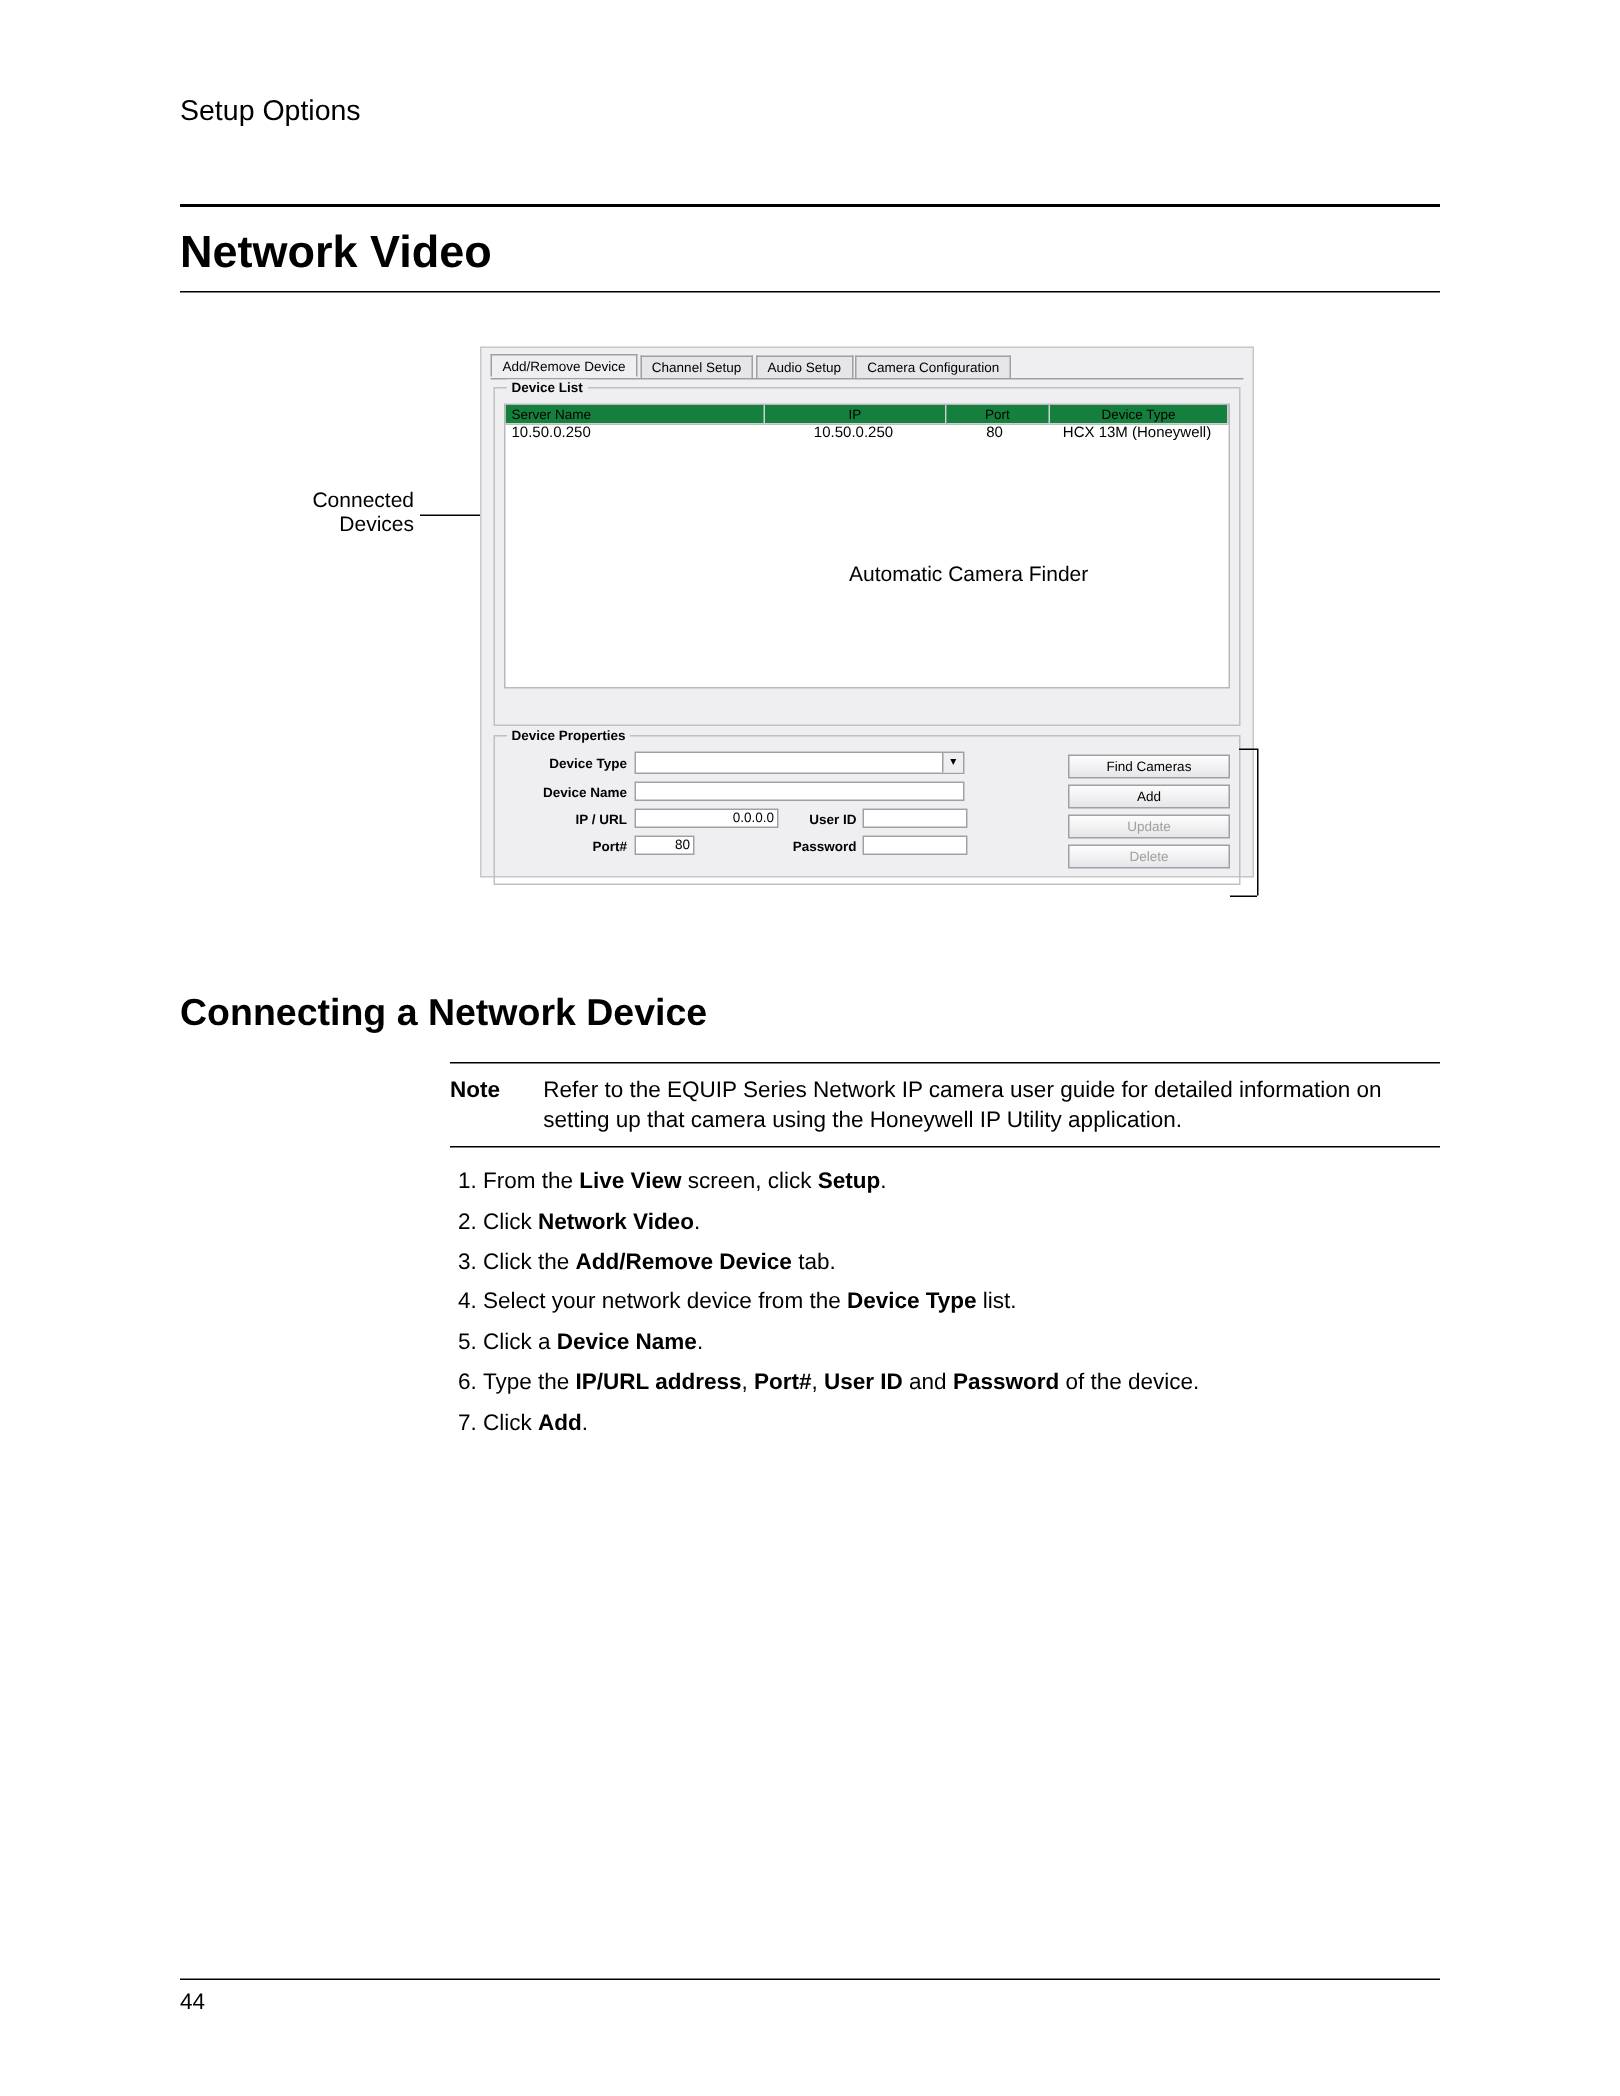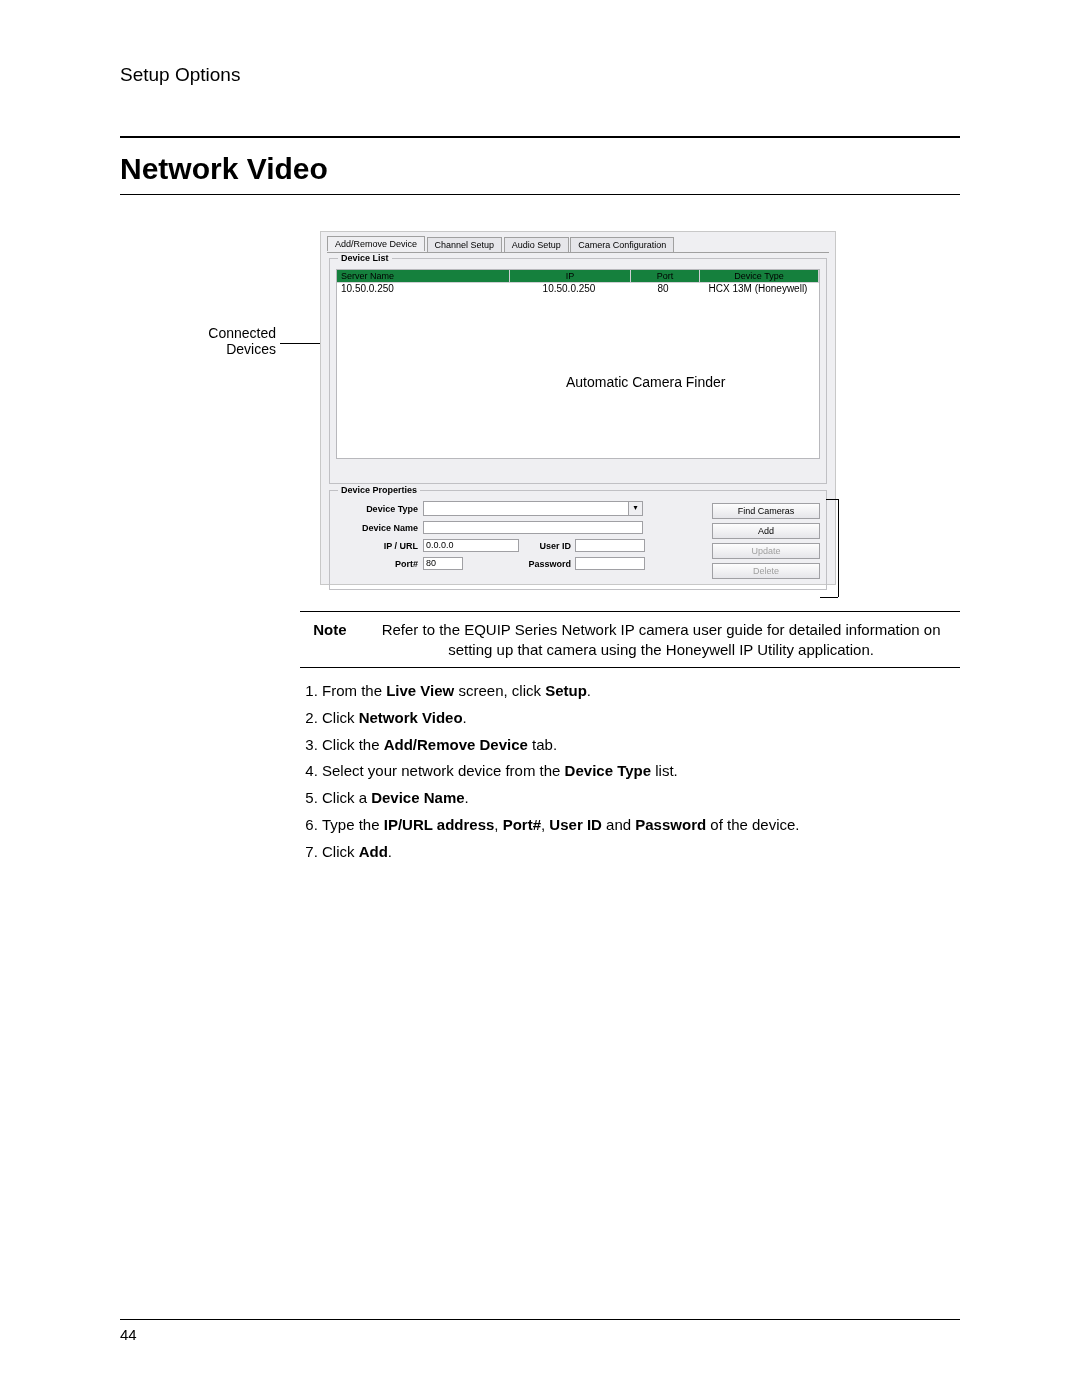--- a/index.html
+++ b/index.html
@@ -113,20 +113,21 @@
   .form-row { display: flex; align-items: center; margin-bottom: 5px; }
   .form-row .lbl { width: 82px; text-align: right; padding-right: 5px; font-weight: bold; font-size: 9px; }
   .form-row .lbl2 { width: 52px; text-align: right; padding-right: 4px; font-weight: bold; font-size: 9px; }
   .txt {
     border: 1px solid #a0a0a4;
     background: #fff;
     height: 13px;
     font-size: 9px;
     padding: 0 2px;
     box-sizing: border-box;
+    text-align: right;
   }
   .sel {
     border: 1px solid #a0a0a4;
     background: #fff;
     height: 15px;
     position: relative;
     box-sizing: border-box;
   }
   .sel .arrow {
     position: absolute; right: 0; top: 0; width: 13px; height: 13px;
@@ -156,21 +157,20 @@
     font-weight: bold;
     margin: 60px 0 18px 0;
   }
   .note-block {
     margin-left: 180px;
     border-top: 1px solid #000;
     border-bottom: 1px solid #000;
     padding: 8px 0;
     font-size: 15px;
     line-height: 1.3;
-    text-align: center;
   }
   .note-block .note-label { font-weight: bold; display: inline-block; width: 58px; vertical-align: top; }
   .note-block .note-text { display: inline-block; width: calc(100% - 64px); vertical-align: top; }
   h3.subsection {
     font-size: 21px;
     font-weight: normal;
     margin: 32px 0 0 0;
     padding-bottom: 4px;
     border-bottom: 1px solid #000;
   }
@@ -276,20 +276,21 @@
     </div>
 
     <div class="annot-line" style="left:718px; top:268px; width:1px; height:98px;"></div>
     <div class="annot-line" style="left:706px; top:268px; width:12px; height:1px;"></div>
     <div class="annot-line" style="left:700px; top:366px; width:18px; height:1px;"></div>
 
   </div>
 
   <div class="annot-right">Automatic Camera Finder</div>
 
+  <h2 class="section">Connecting a Network Device</h2>
 
   <div class="note-block">
     <span class="note-label">Note</span>
     <span class="note-text">Refer to the EQUIP Series Network IP camera user guide for detailed information on setting up that camera using the Honeywell IP Utility application.</span>
   </div>
 
 
   <ol class="steps">
     <li>
       <span>From the </span><span class="b">Live View</span><span> screen, click </span><span class="b">Setup</span><span>.</span>

